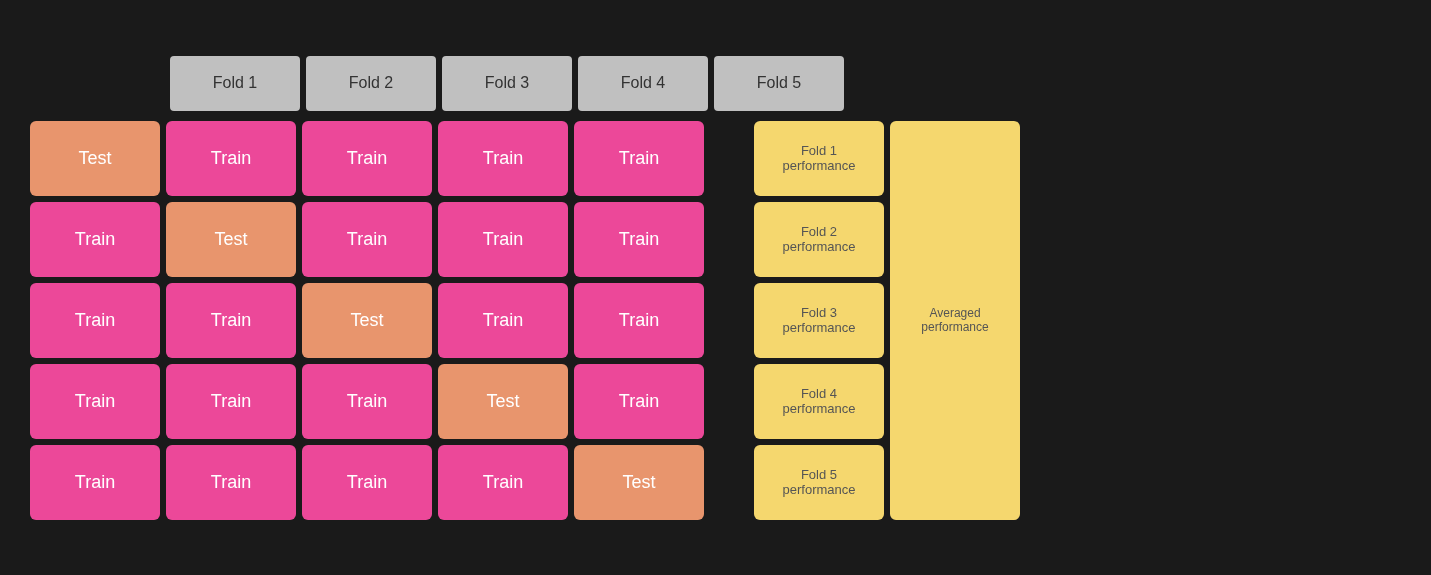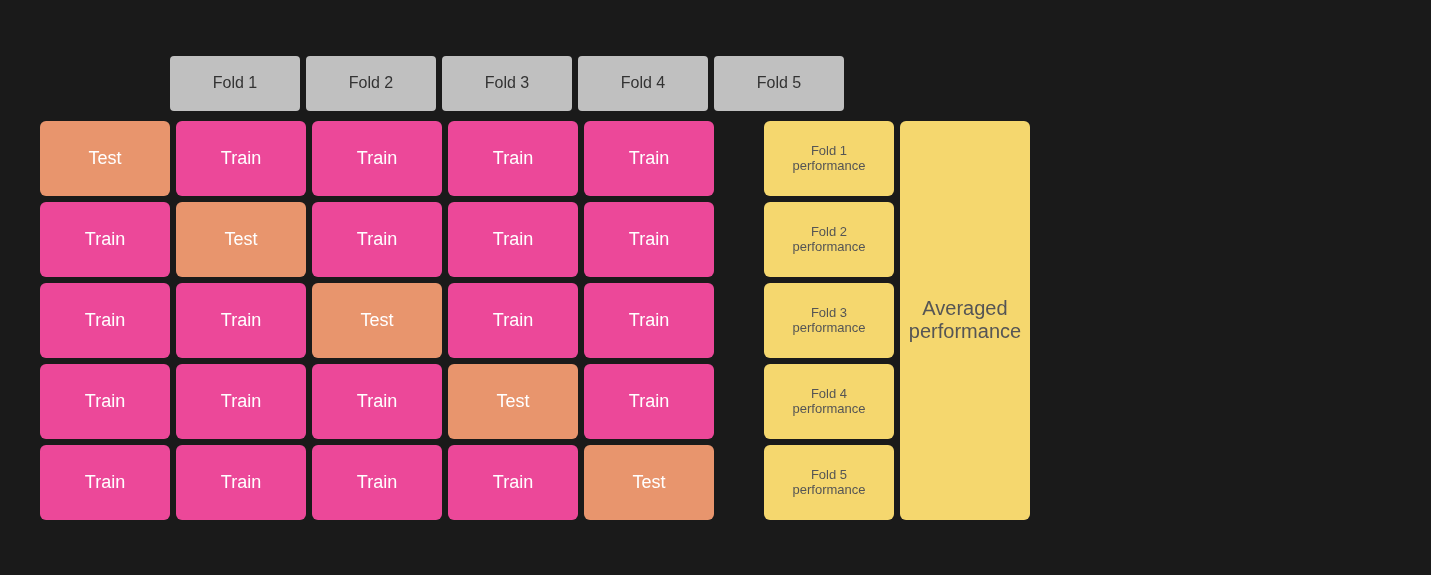--- a/index.html
+++ b/index.html
@@ -62,21 +62,20 @@
       color: white;
       font-size: 16px;
       font-weight: 500;
       padding: 10px;
       flex-shrink: 0;
     }
     .grid-section {
       display: flex;
       flex-direction: column;
       gap: 6px;
-      margin-left: 10px;
     }
     .grid-row {
       display: flex;
       gap: 6px;
     }
     .cell {
       width: 130px;
       height: 75px;
       border-radius: 6px;
       display: flex;
@@ -114,21 +113,21 @@
     }
     .averaged-cell {
       width: 130px;
       background: #f5d76e;
       border-radius: 6px;
       display: flex;
       align-items: center;
       justify-content: center;
       text-align: center;
       color: #555;
-      font-size: 20px;
+      font-size: 12px;
       font-weight: 500;
       padding: 10px;
       margin-left: 6px;
       align-self: stretch;
     }
     .right-section {
       display: flex;
       flex-direction: row;
       gap: 0;
       margin-left: 20px;

